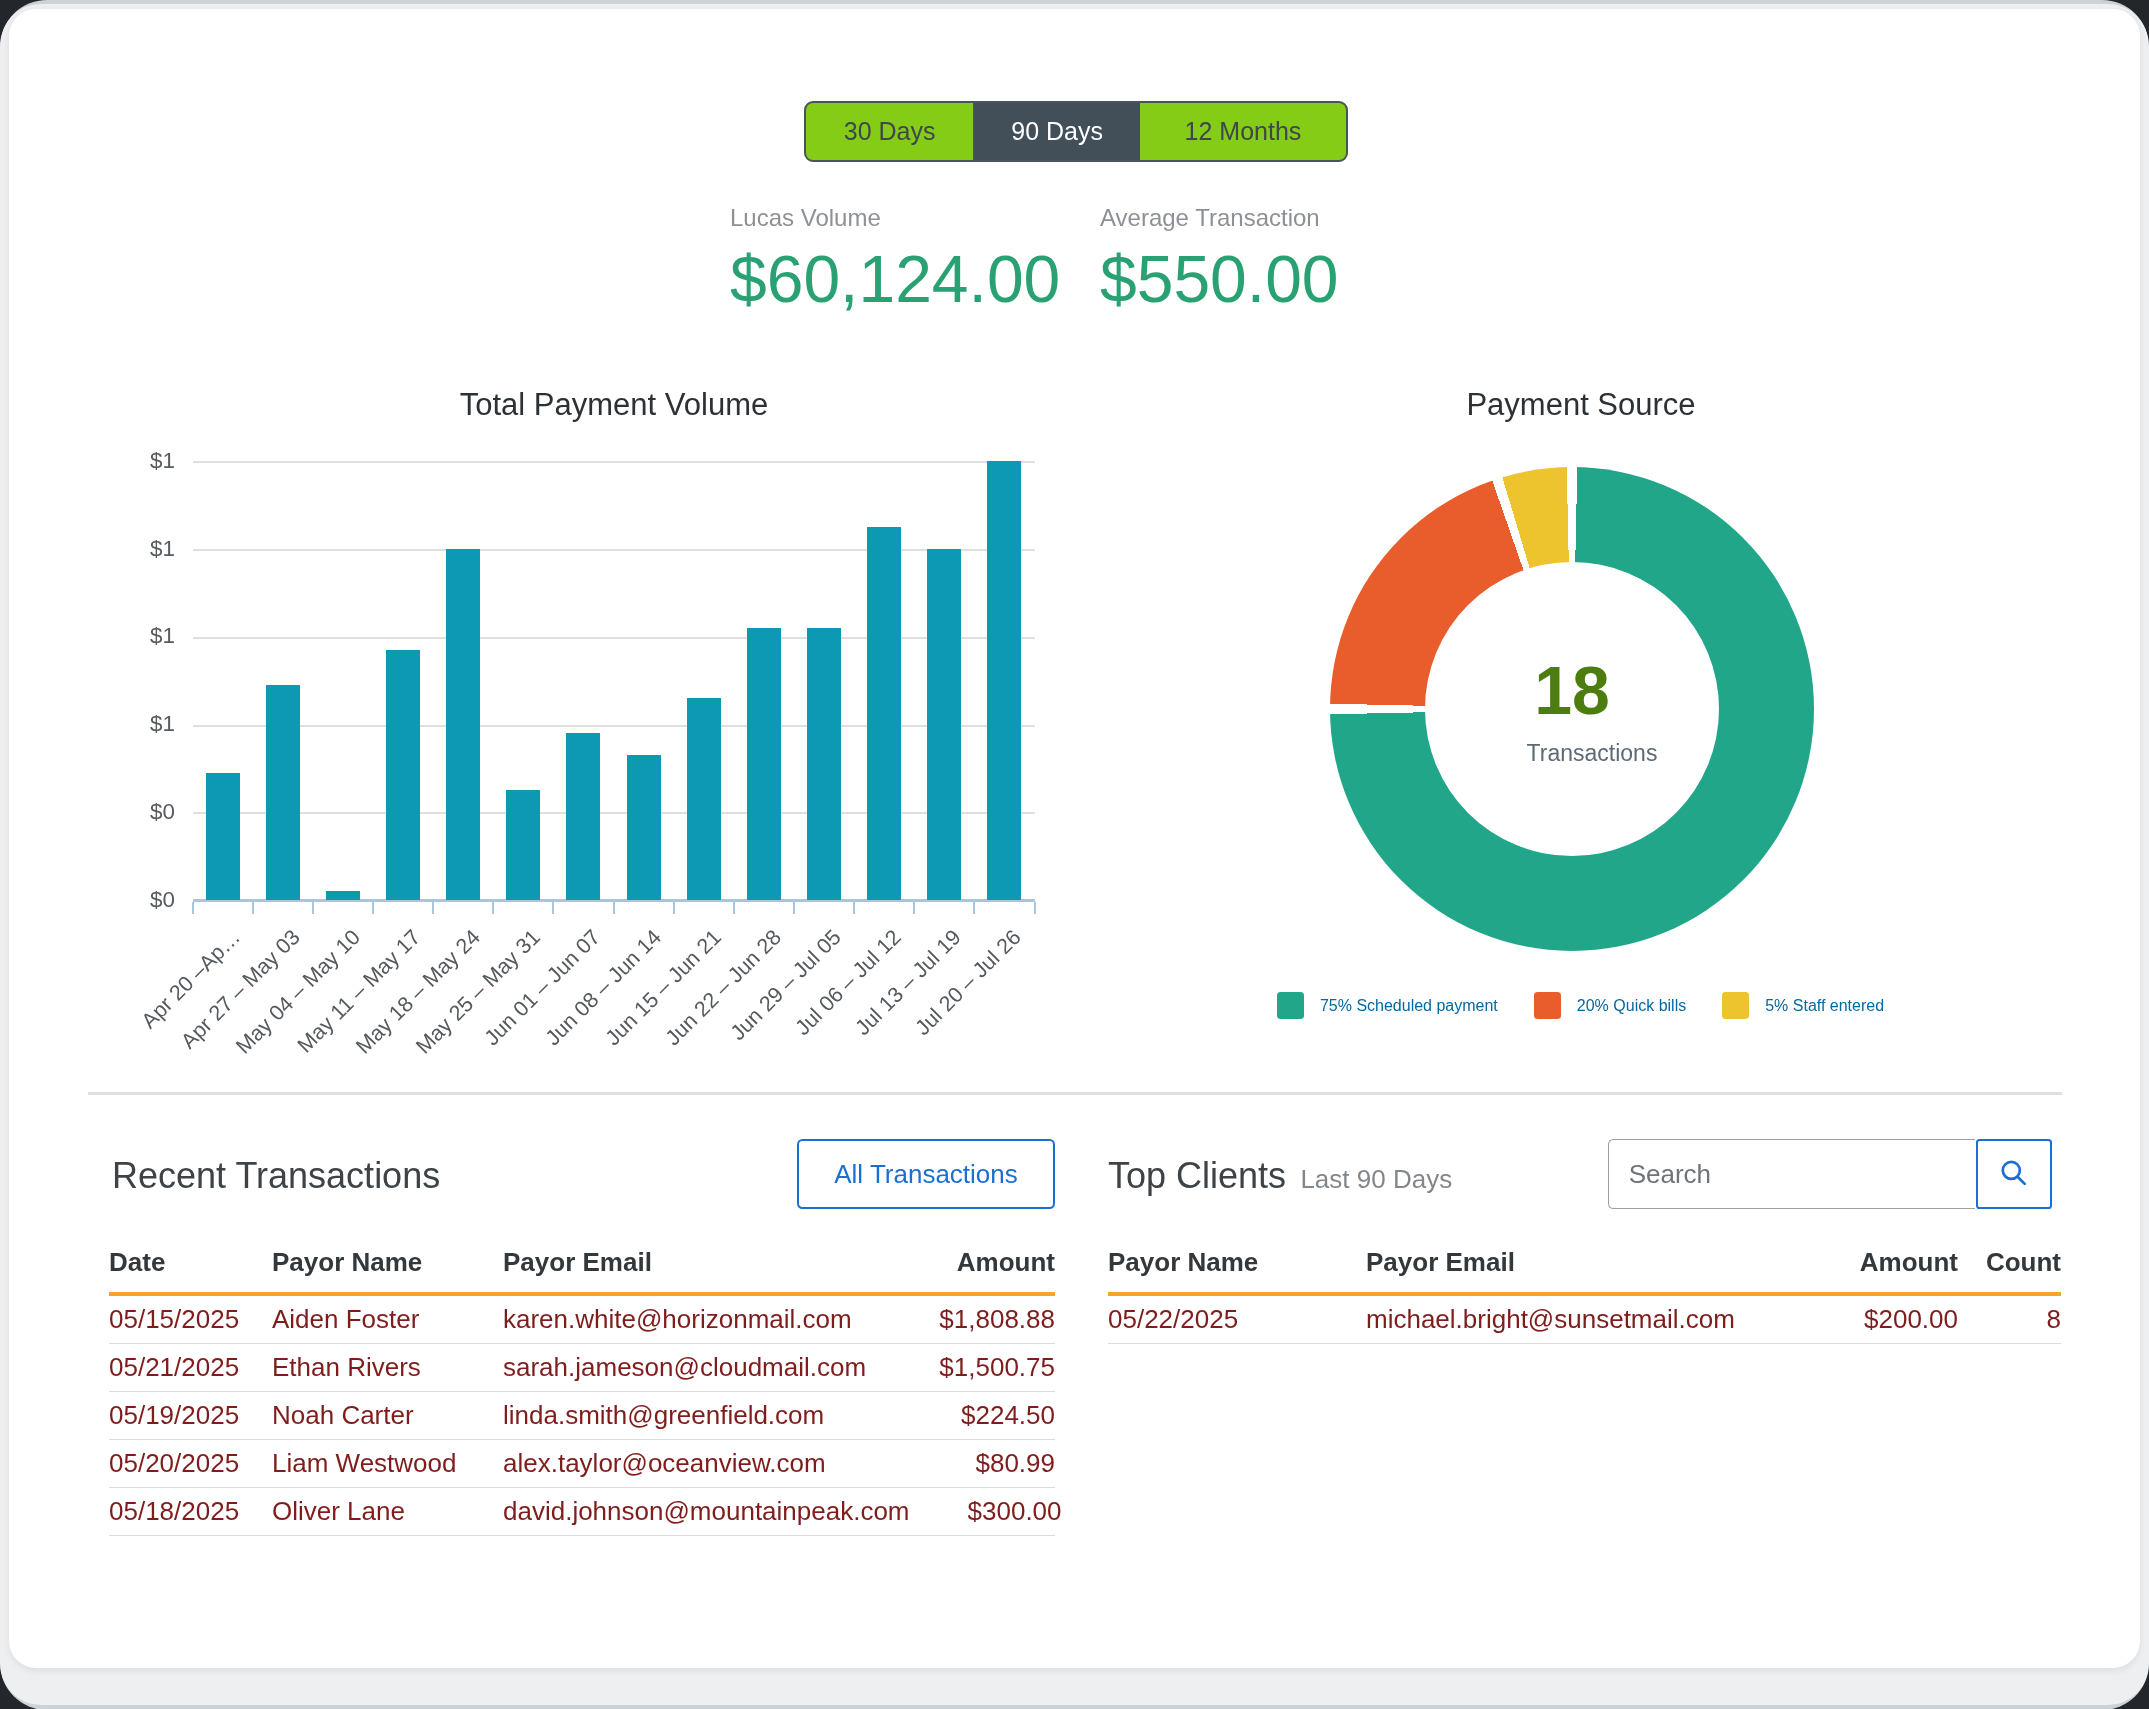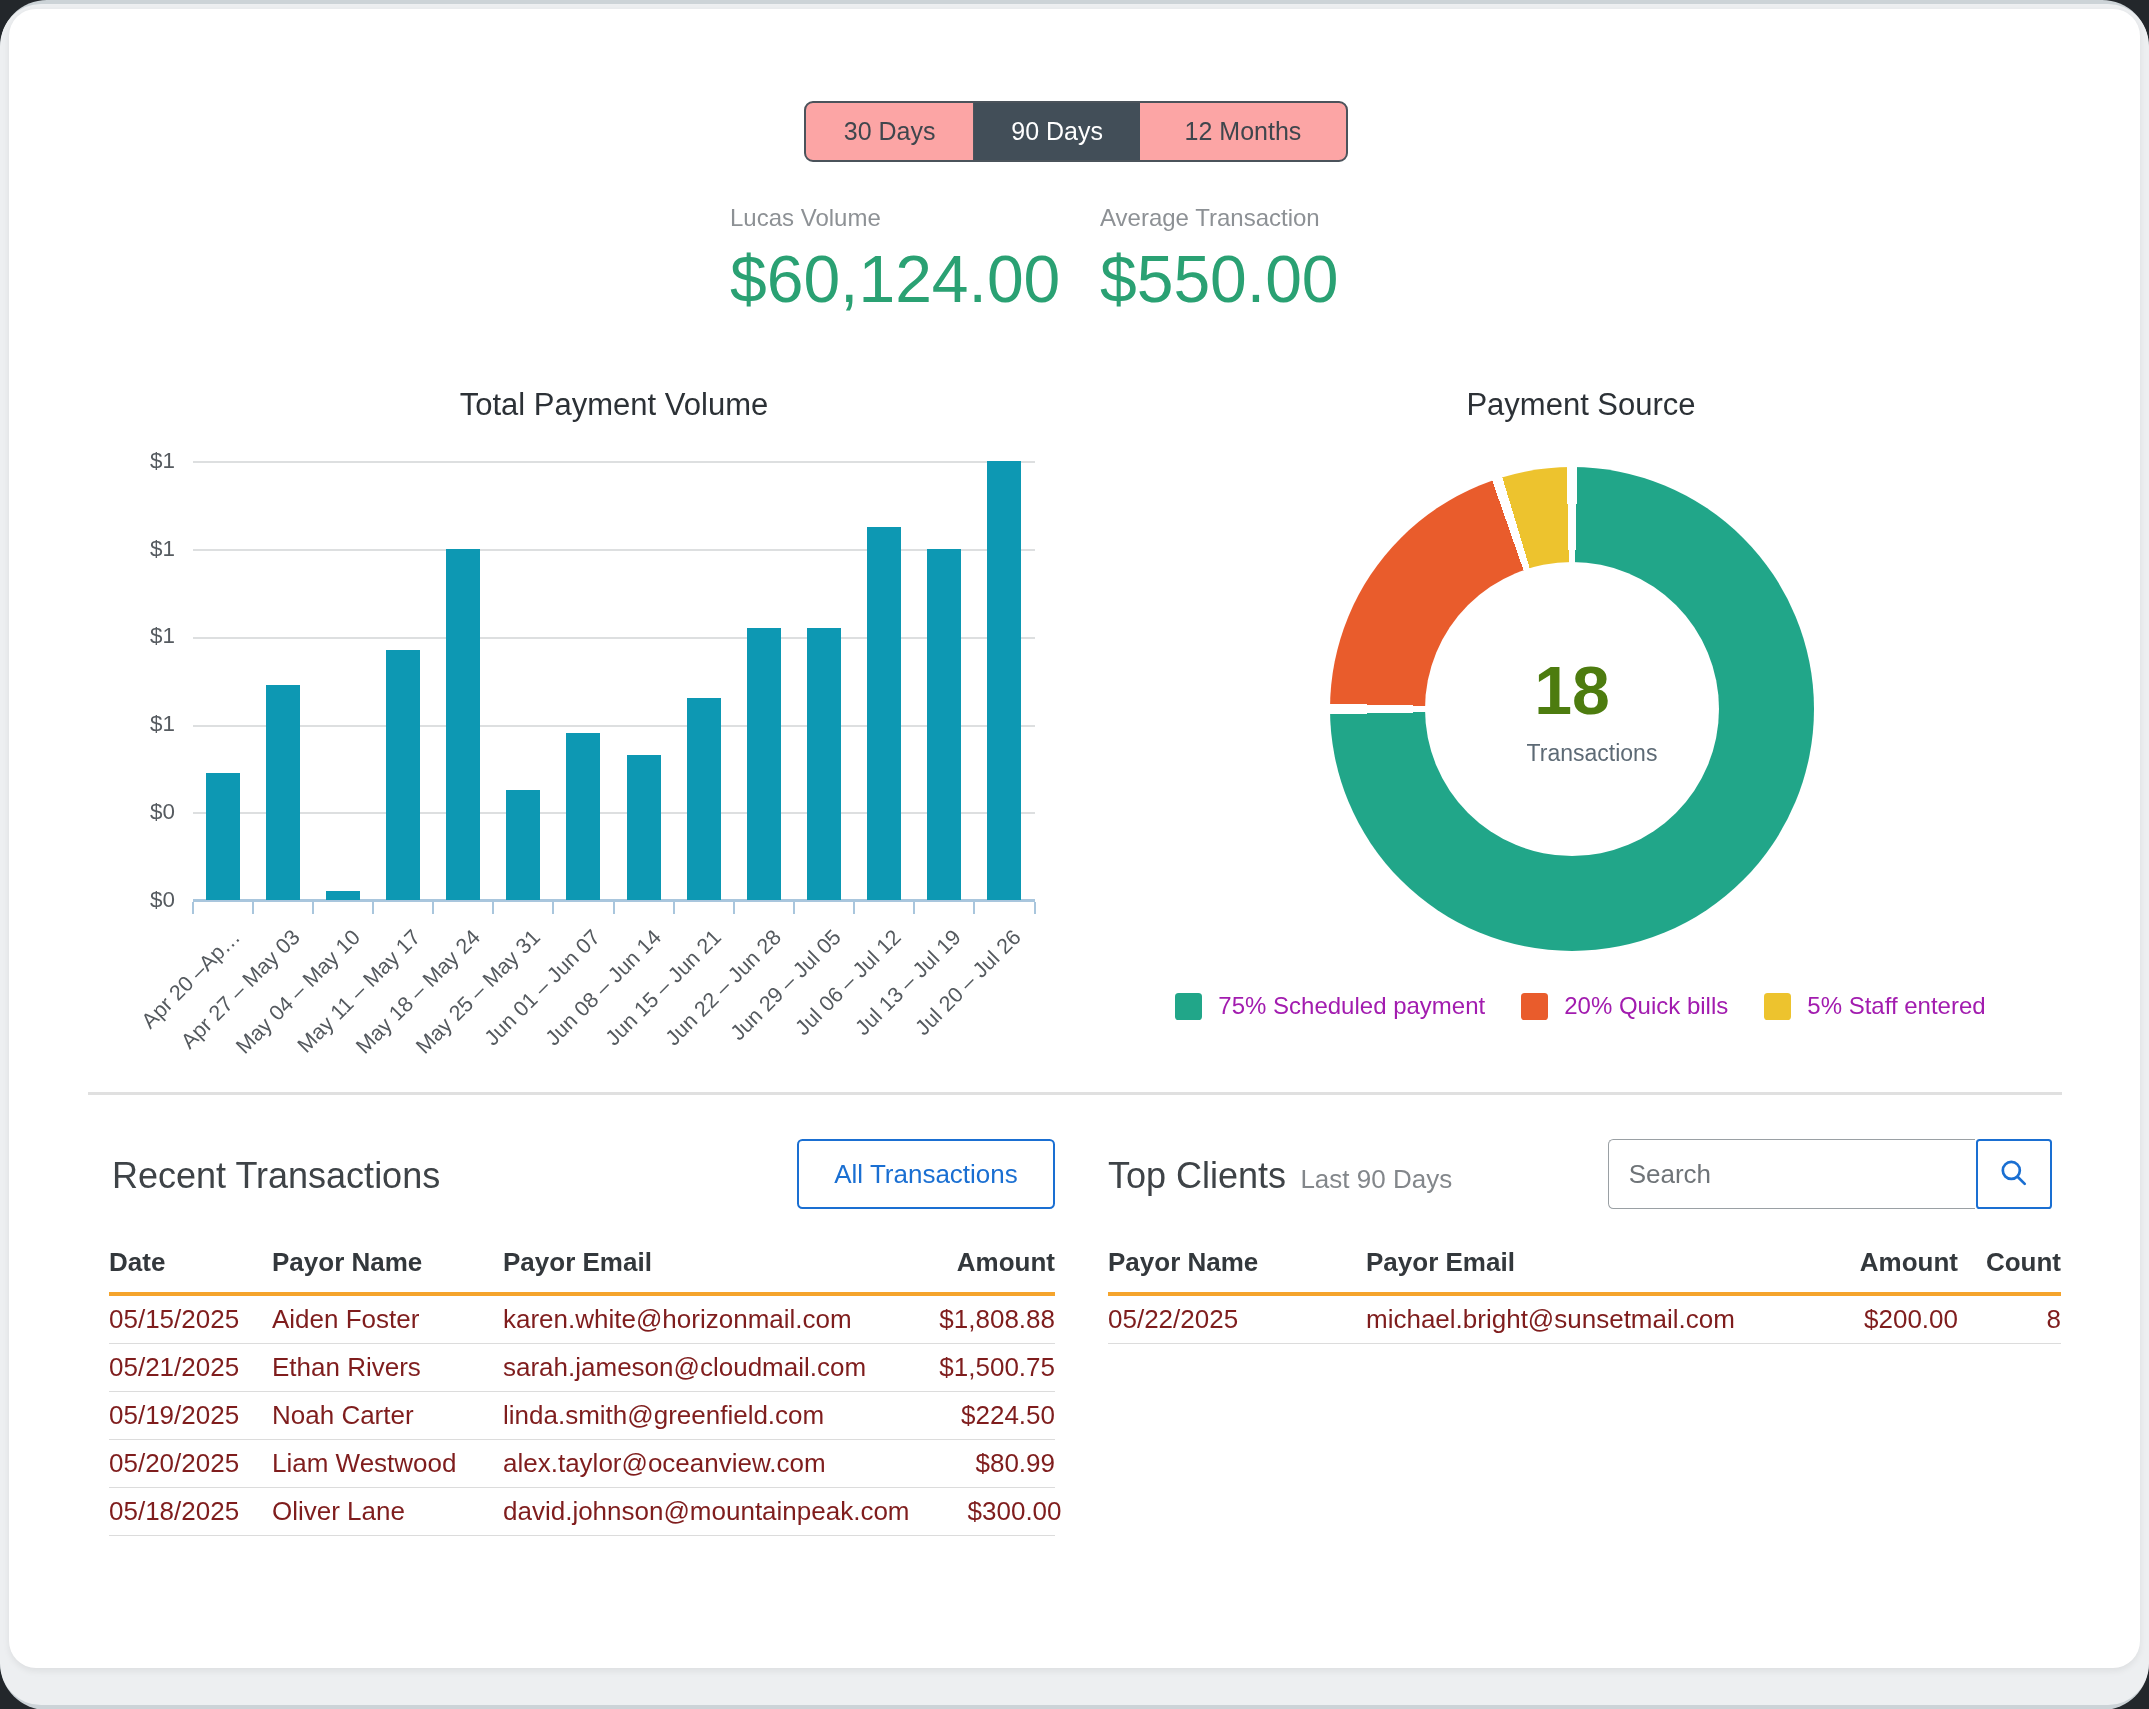--- a/index.html
+++ b/index.html
@@ -3,21 +3,21 @@
 <meta charset="utf-8">
 <style>
   html,body{margin:0;padding:0;background:#23272b;}
   *{box-sizing:border-box;}
   .page{position:relative;width:2149px;height:1710px;font-family:"Liberation Sans",sans-serif;background:#ccd3d7;border-radius:47px;overflow:hidden;}
   .frame{position:absolute;left:0;top:3.6px;width:2149px;height:1701px;background:#edeff1;border-radius:41px;}
   .card{position:absolute;left:9px;top:9px;width:2131px;height:1659px;background:#ffffff;border-radius:27px;box-shadow:0 2.7px 7.2px rgba(0,0,0,.07);}
   .layer{position:absolute;left:0;top:0;width:2149px;height:1710px;}
 
   
-  .tabs{position:absolute;left:804px;top:101px;width:544px;height:61px;display:flex;border:2.2px solid #4b535b;border-radius:9px;background:#fca5a5;overflow:hidden;}
+  .tabs{position:absolute;left:804px;top:101px;width:544px;height:61px;display:flex;border:2.2px solid #4b535b;border-radius:9px;background:#84cc16;overflow:hidden;}
   .tab{display:flex;align-items:center;justify-content:center;font-size:25px;color:#3f464d;cursor:pointer;}
   .tab.active{background:#424e58;color:#ffffff;}
   .tab+.tab{border-left:1.8px solid #4b535b;}
   .tab.active+.tab{border-left:none;}
 
   
   .metric{position:absolute;top:204px;}
   .metric .mlabel{font-size:24px;color:#8d9195;margin-bottom:9px;}
   .metric .mvalue{font-size:66px;color:#2aa173;text-align:right;}
 
@@ -30,21 +30,21 @@
   .tick{position:absolute;width:1.8px;height:11.6px;background:#a9c6dd;}
   .bar{position:absolute;}
   .xlabel{position:absolute;white-space:nowrap;font-size:21.5px;color:#54595e;transform:rotate(-45deg);transform-origin:100% 0;}
 
   
   .donut{position:absolute;left:1330px;top:467px;width:484px;height:484px;border-radius:50%;}
   .hole{position:absolute;left:95px;top:95px;width:294px;height:294px;border-radius:50%;background:#fff;display:flex;flex-direction:column;align-items:center;justify-content:center;}
   .hole .big{font-size:68px;font-weight:bold;color:#4d7c0f;}
   .hole .small{font-size:23px;color:#5d6a75;margin-top:10.7px;margin-left:40px;}
   .legend{position:absolute;left:1191px;top:992px;width:779px;display:flex;justify-content:center;align-items:center;gap:36px;}
-  .legend-item{display:flex;align-items:center;gap:16px;font-size:24px;color:#a21caf;white-space:nowrap;}
+  .legend-item{display:flex;align-items:center;gap:16px;font-size:16px;color:#0369a1;white-space:nowrap;}
   .swatch{width:27px;height:27px;border-radius:3.6px;flex:0 0 auto;}
 
   .divider{position:absolute;left:88px;top:1092px;width:1974px;height:2.7px;background:#e0e0e0;}
 
   
   .section-title{position:absolute;top:1155px;font-size:36px;color:#3e4347;}
   .subtitle{font-size:26px;color:#83878b;margin-left:14.3px;}
   .btn{position:absolute;left:797px;top:1139px;width:258px;height:70px;background:#fff;border:2.2px solid #1a6fd2;border-radius:5.4px;color:#1a6fd2;font-size:26px;display:flex;align-items:center;justify-content:center;cursor:pointer;}
   .search-input{position:absolute;left:1608px;top:1139px;width:367px;height:70px;border:1.8px solid #9aa0a4;border-right:none;border-radius:5.4px 0 0 5.4px;font-size:26px;color:#3f4449;padding:0 19.7px;font-family:"Liberation Sans",sans-serif;outline:none;}
   .search-input::placeholder{color:#6f7478;}

